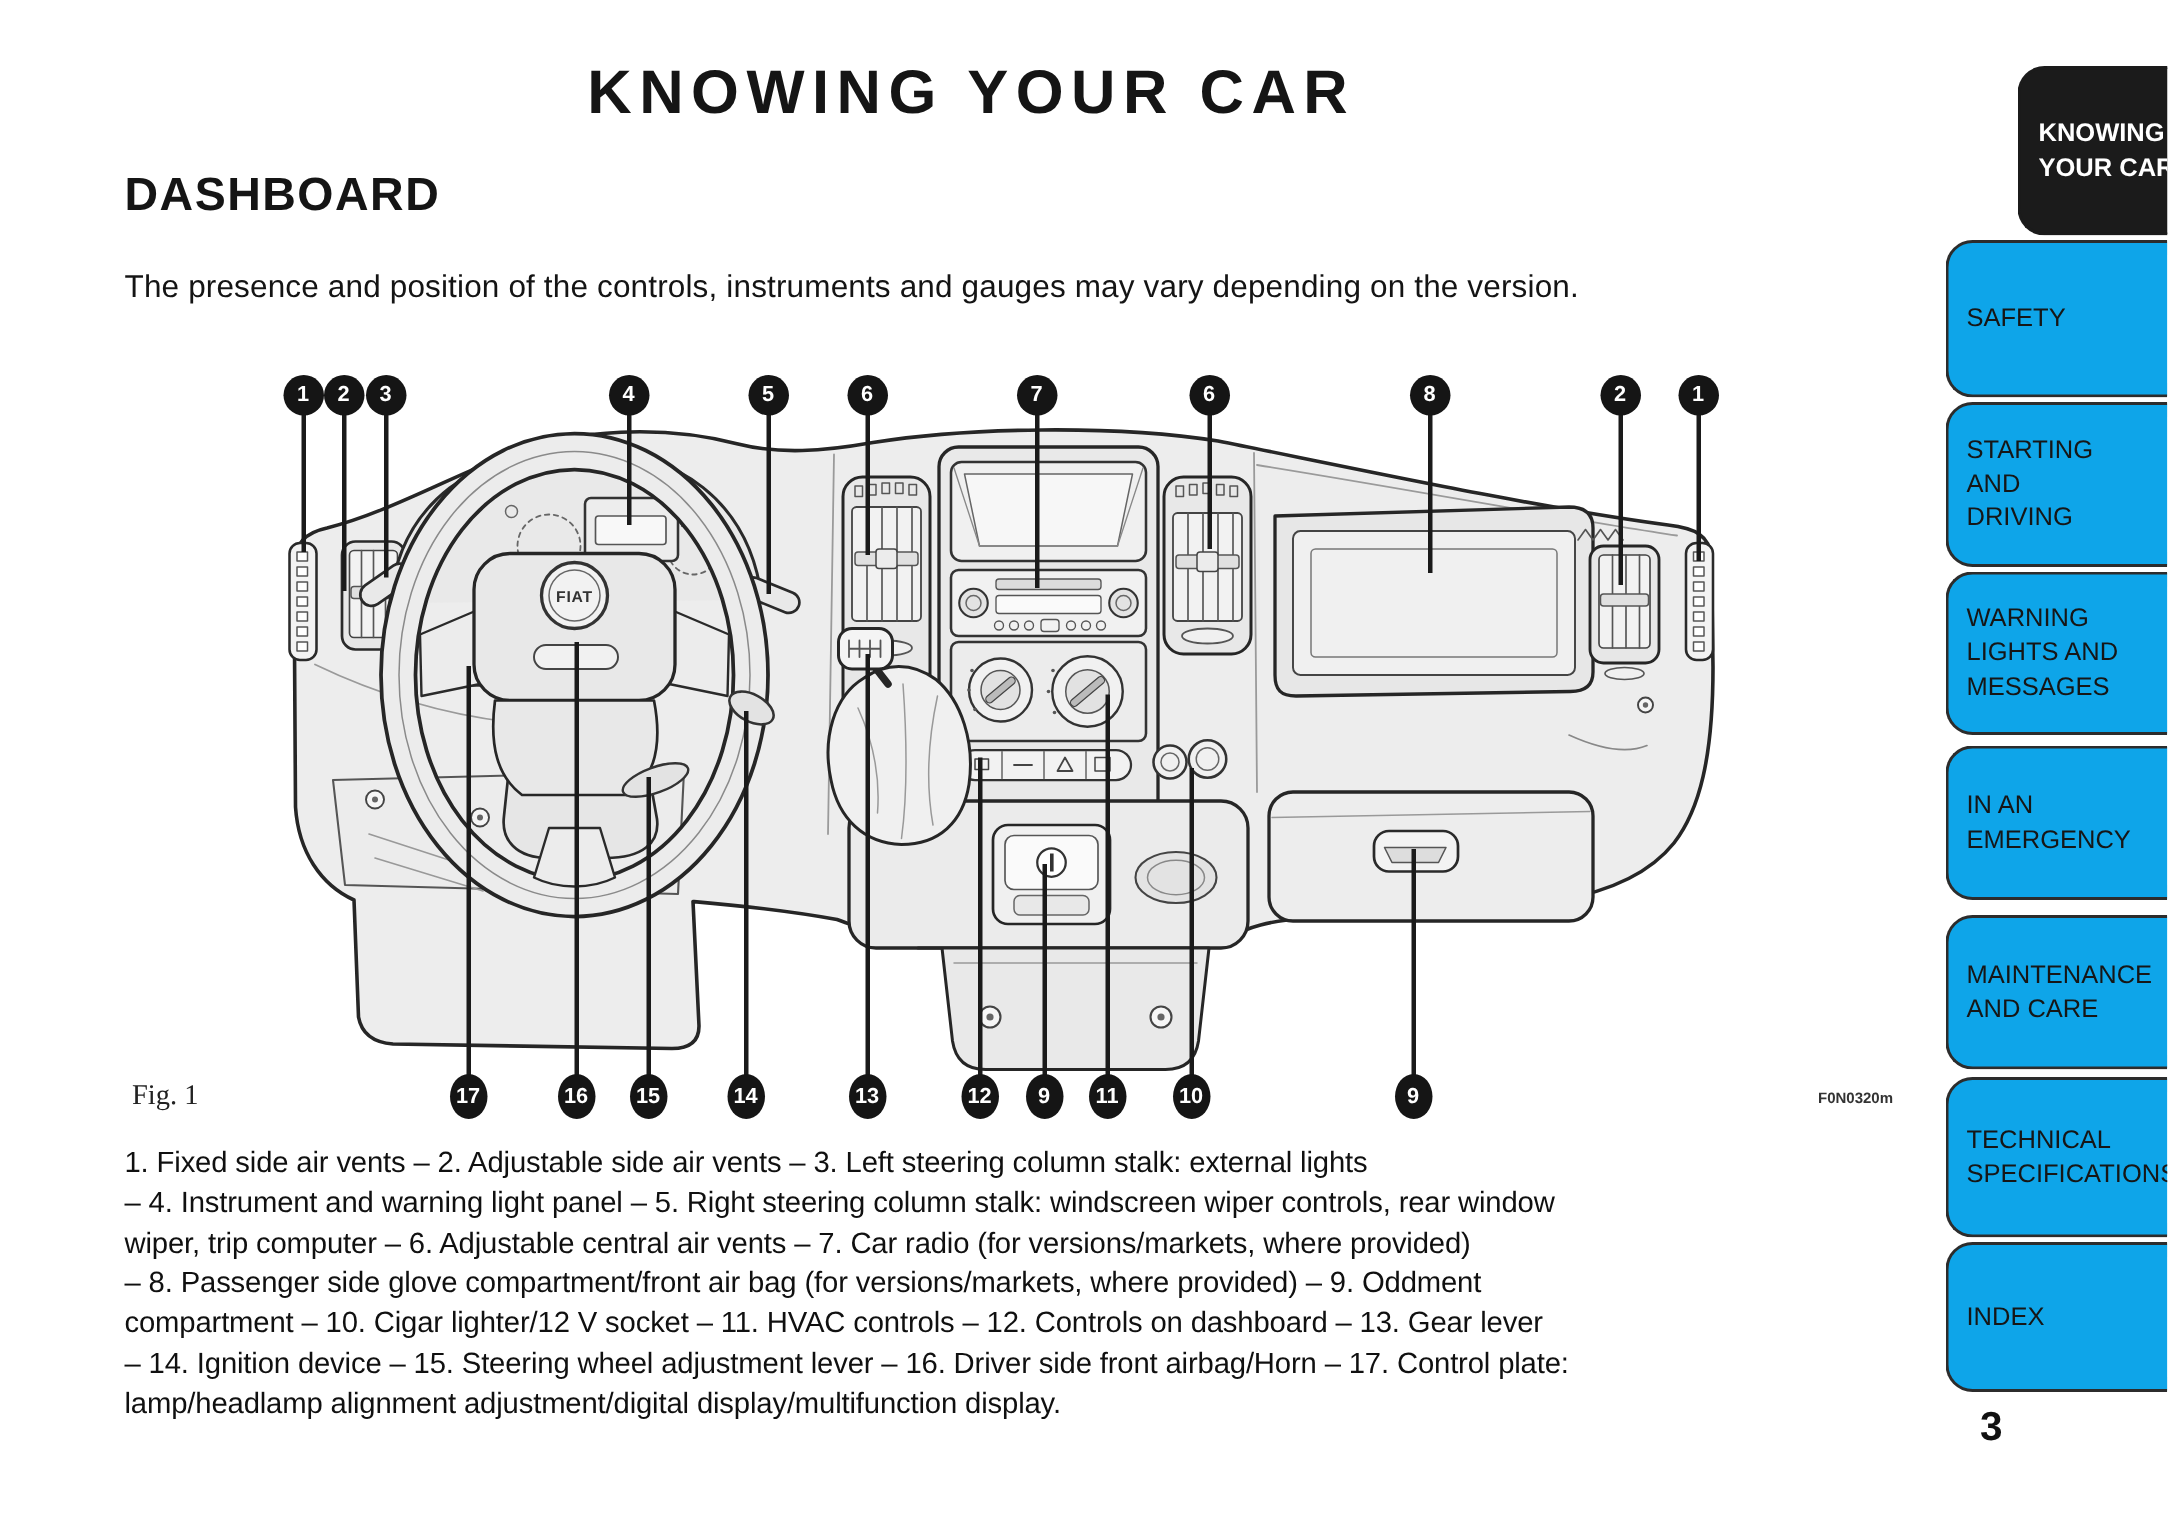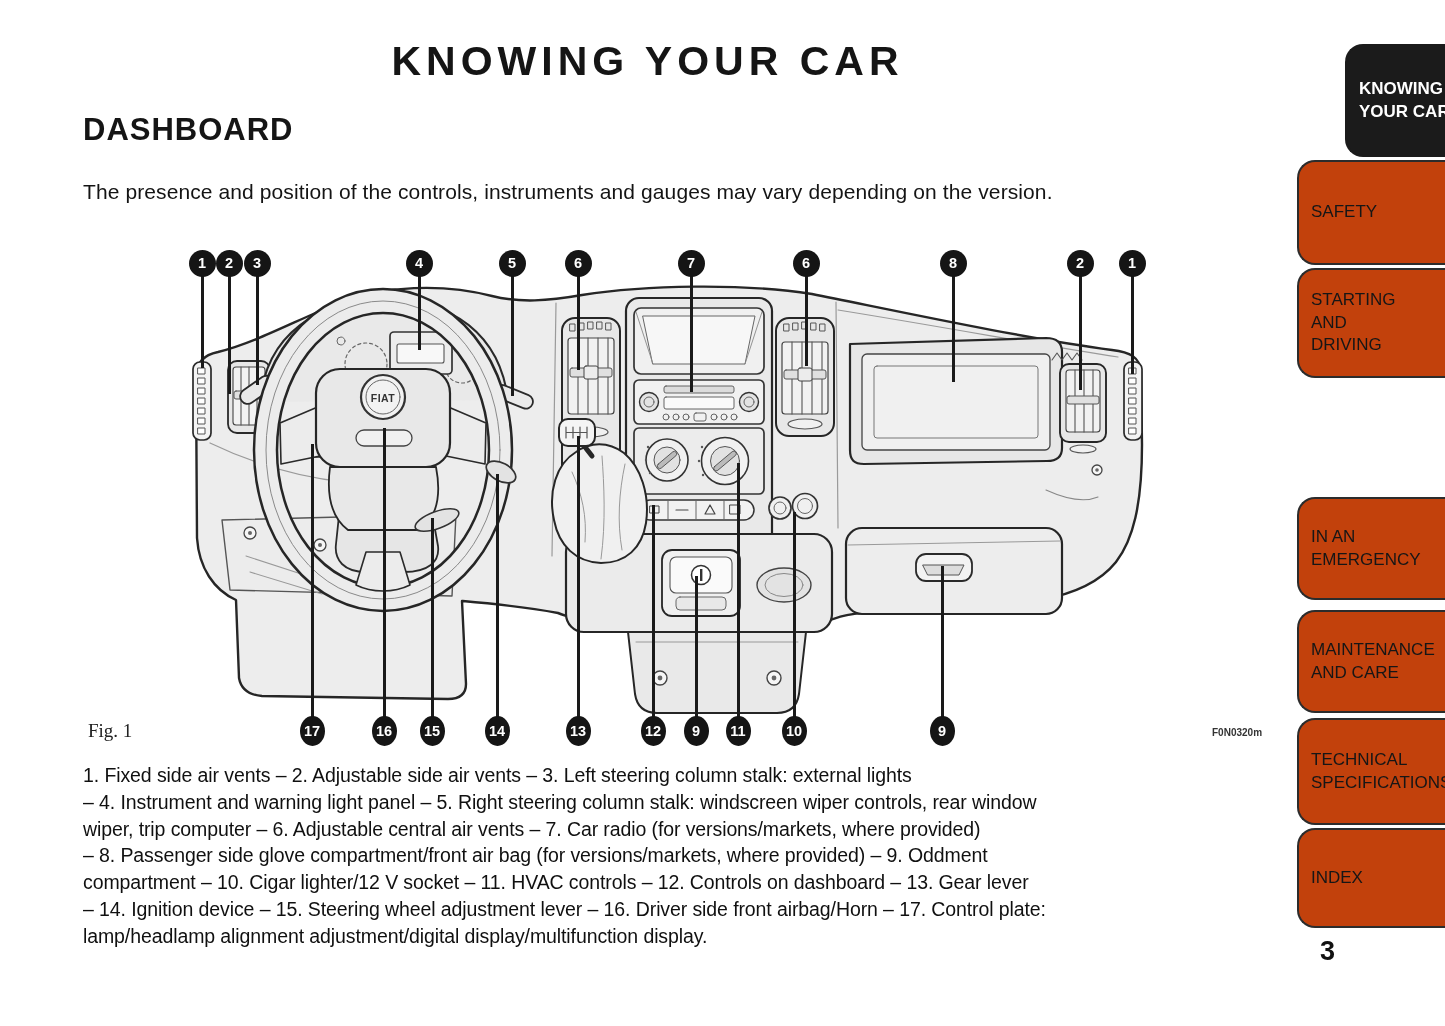--- a/index.html
+++ b/index.html
@@ -15,21 +15,21 @@
   .fig-code{position:absolute;left:1212px;top:727px;font-size:10px;font-weight:bold;color:#333;}
   #callout-layer{position:absolute;left:0;top:0;width:1295px;height:1026px;pointer-events:none;}
   .callout-line{position:absolute;width:3px;background:#1a1a1a;}
   .callout{position:absolute;width:27px;height:27px;border-radius:50%;background:#151515;color:#fff;
            font-size:14.5px;font-weight:bold;display:flex;align-items:center;justify-content:center;}
   .callout.oval{width:25px;height:30px;}
   #caption{position:absolute;left:83px;top:762px;width:1215px;font-size:19.5px;line-height:26.8px;
            color:#101010;letter-spacing:-0.1px;}
   .cap-line{white-space:nowrap;}
   #sidebar{position:absolute;left:1297px;top:0;width:148px;height:1026px;}
-  .tab{position:absolute;left:0;width:148px;box-sizing:border-box;background:#c2410c;
+  .tab{position:absolute;left:0;width:148px;box-sizing:border-box;background:#0ea5e9;
        border:2px solid #2c2c2c;border-right:none;border-radius:18px 0 0 18px;
        display:flex;align-items:center;padding-left:12px;font-size:17px;line-height:1.35;
        color:#161616;white-space:pre-line;font-weight:500;}
   .tab.active{background:#1b1b1b;color:#ffffff;border-color:#1b1b1b;font-weight:700;margin-left:48px;}
   .pagenum{position:absolute;left:1320px;top:936px;font-size:27px;font-weight:800;color:#111;}
 </style>
 </head>
 <body>
 
 <div class="page">
@@ -326,20 +326,23 @@
       <div class="cap-line">lamp/headlamp alignment adjustment/digital display/multifunction display.</div>
     </div>
 
   <nav id="sidebar">
       <div class="tab active" style="top: 44px; height: 113px;">KNOWING
 YOUR CAR</div>
       <div class="tab" style="top: 160px; height: 105px;">SAFETY</div>
       <div class="tab" style="top: 268px; height: 110px;">STARTING
 AND
 DRIVING</div>
+      <div class="tab" style="top: 381px; height: 109px;">WARNING
+LIGHTS AND
+MESSAGES</div>
       <div class="tab" style="top: 497px; height: 103px;">IN AN
 EMERGENCY</div>
       <div class="tab" style="top: 610px; height: 103px;">MAINTENANCE
 AND CARE</div>
       <div class="tab" style="top: 718px; height: 107px;">TECHNICAL
 SPECIFICATIONS</div>
       <div class="tab" style="top: 828px; height: 100px;">INDEX</div>
     </nav>
 
   <div class="pagenum">3</div>

